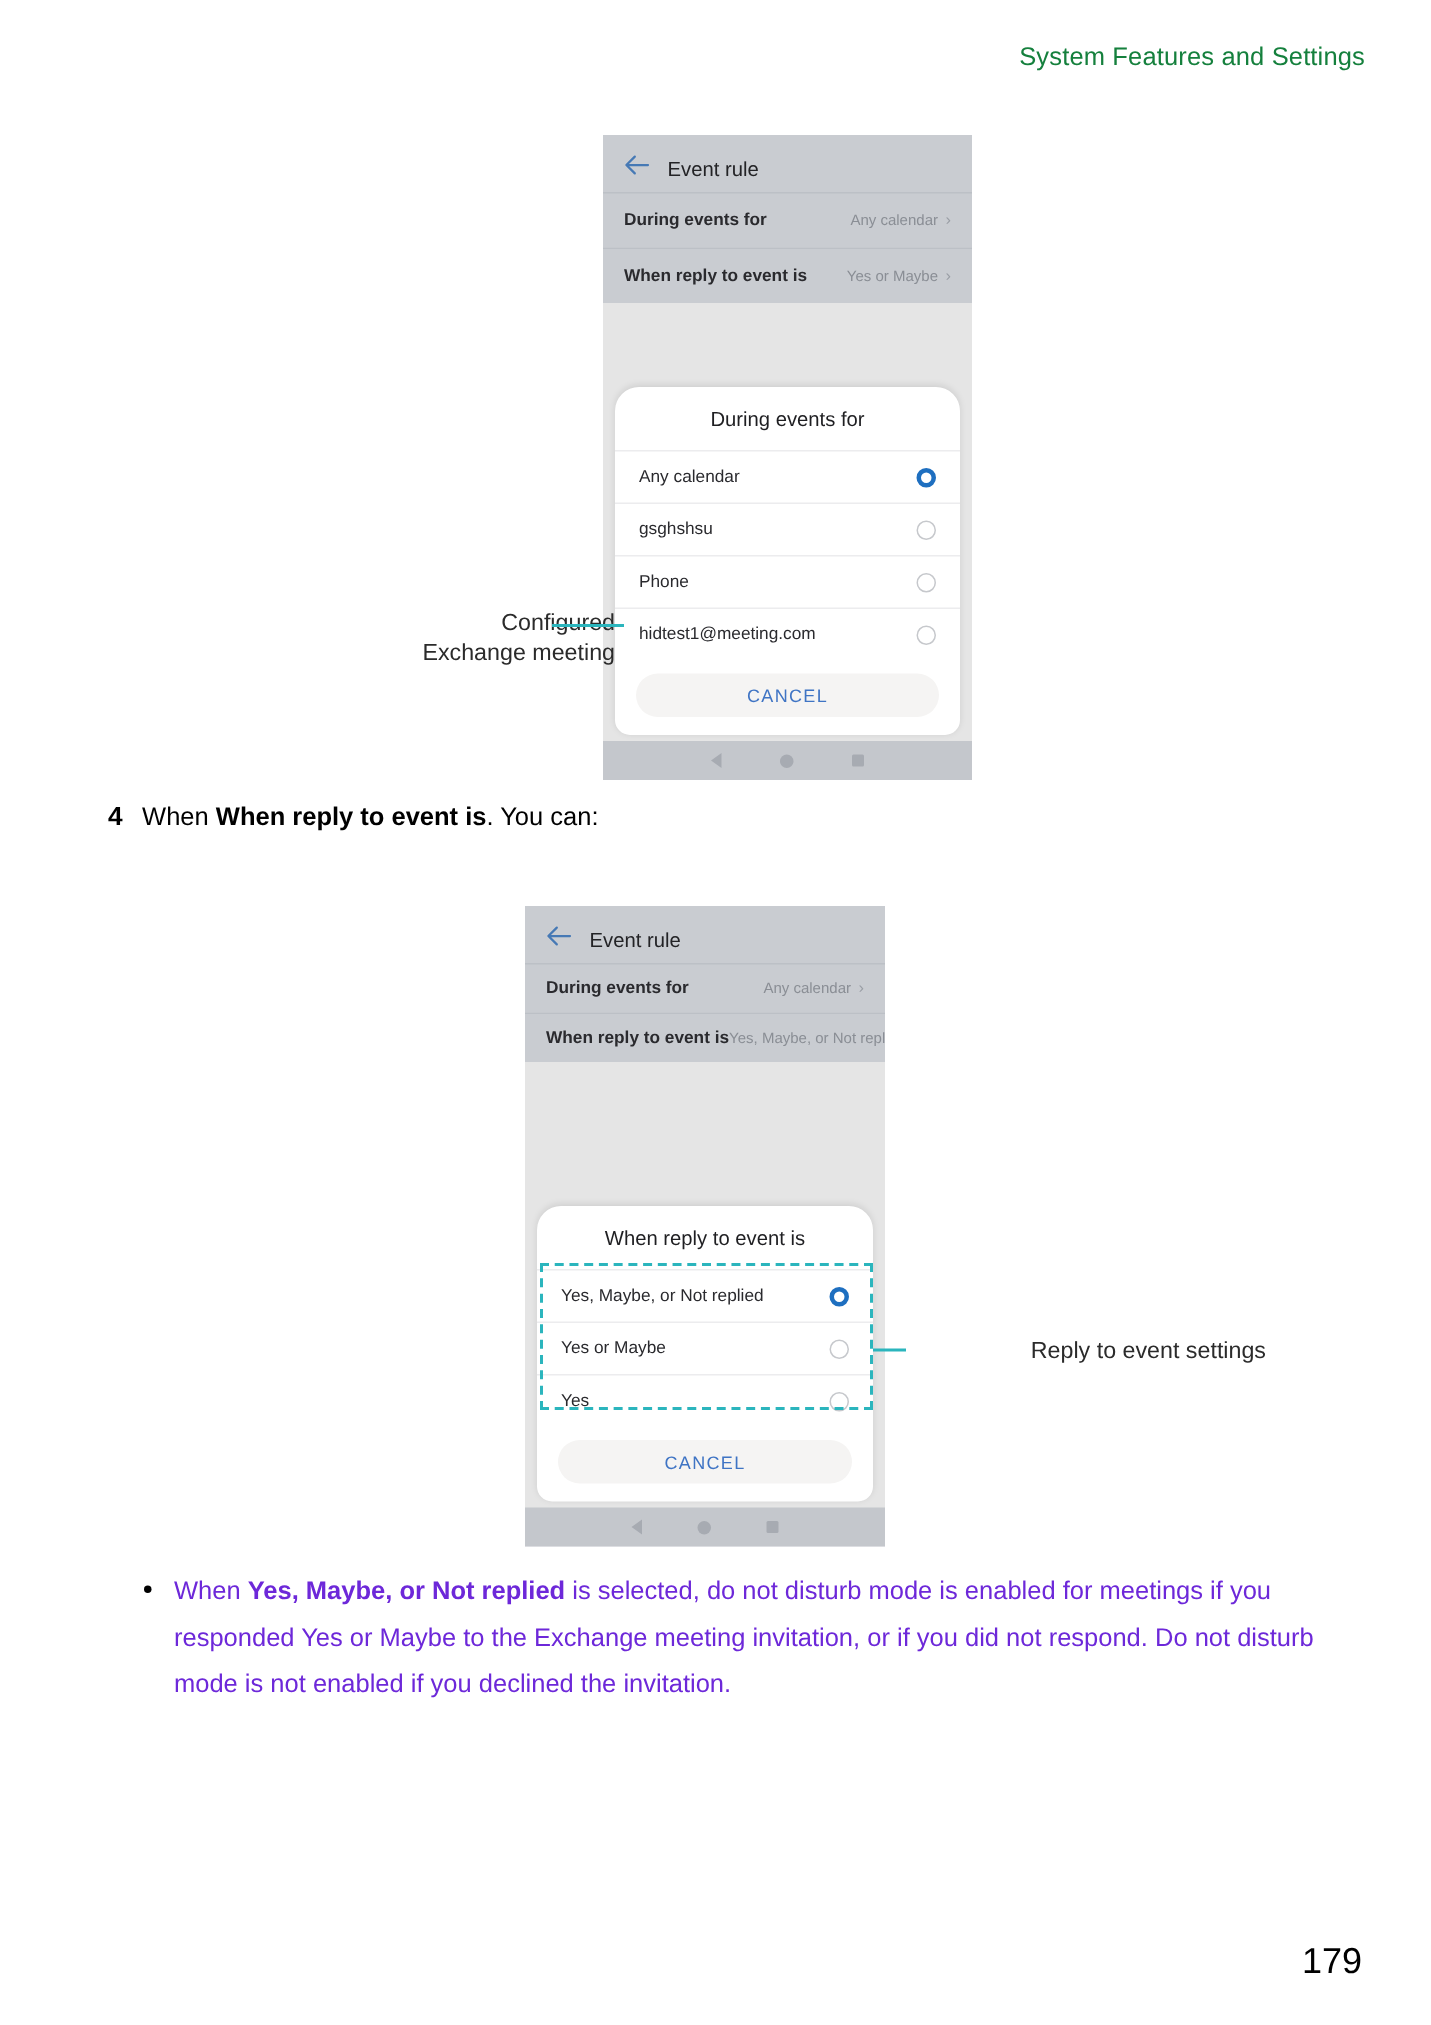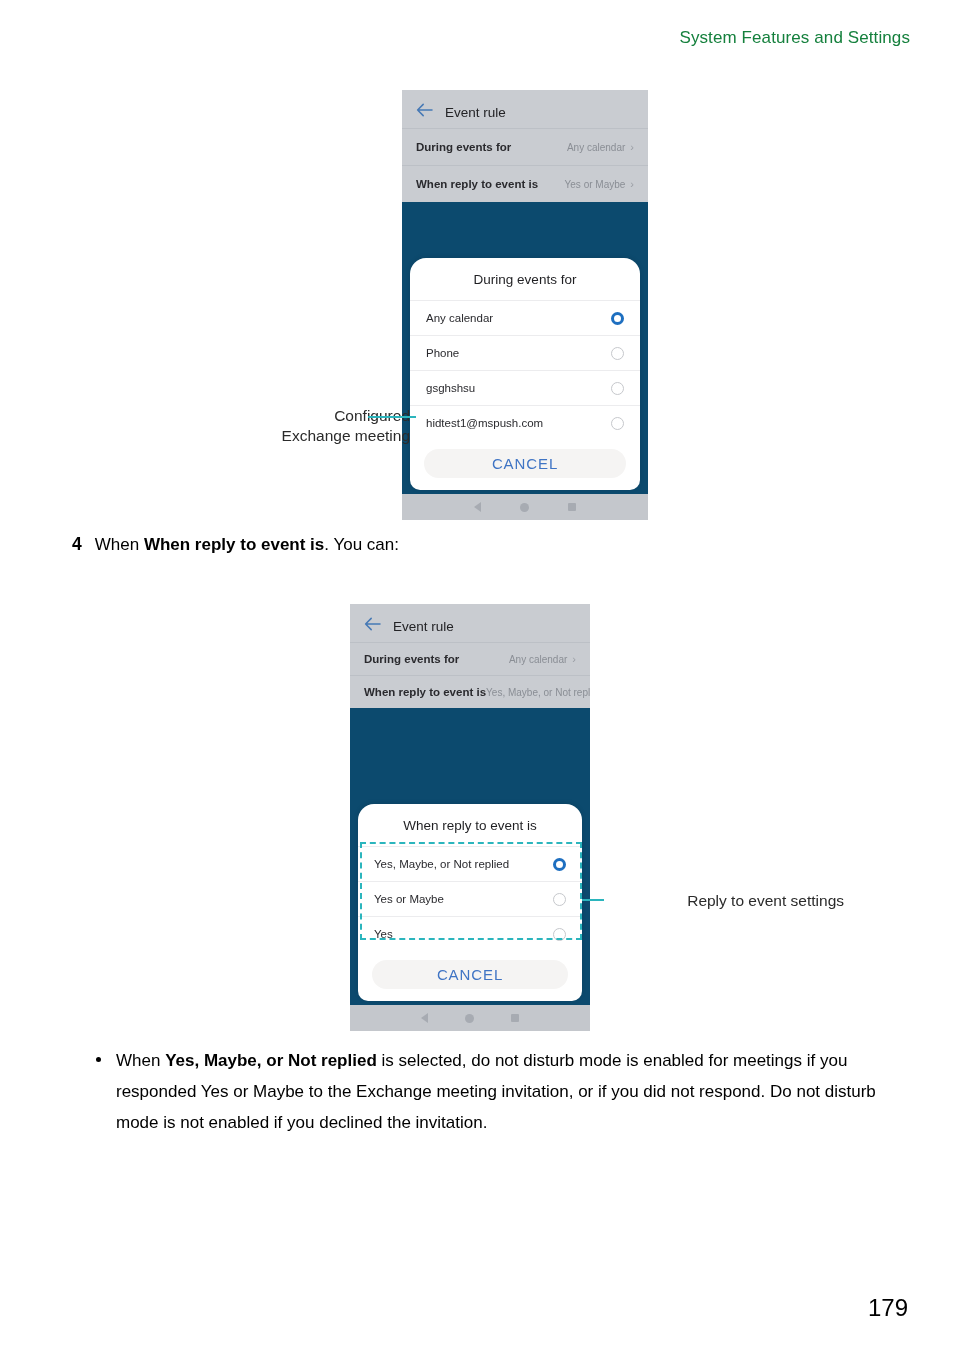--- a/index.html
+++ b/index.html
@@ -36,21 +36,21 @@
   
   .phone {
     position: absolute;
     background: #c9ccd1;
     overflow: hidden;
   }
   .phone-screen {
     position: relative;
     width: 100%;
     height: 100%;
-    background: #0c4a6e;
+    background: #e5e5e5;
   }
 
   .status-strip {
     height: 6px;
     background: #c9ccd1;
   }
 
   .appbar {
     display: flex;
     align-items: center;
@@ -134,21 +134,21 @@
     border: 3.4px solid #1e6fc0;
     background: #ffffff;
   }
 
   .cancel-btn {
     margin: 9px 14px 4px;
     height: 29px;
     border-radius: 16px;
     background: #f5f4f3;
     color: #3f74c4;
-    font-size: 15px;
+    font-size: 12px;
     letter-spacing: 0.9px;
     display: flex;
     align-items: center;
     justify-content: center;
     border: none;
     font-family: "Liberation Sans", sans-serif;
     width: calc(100% - 28px);
   }
 
   .navbar {
@@ -215,21 +215,21 @@
   .step-num { font-weight: bold; font-size: 17.5px; }
   .step-text b { font-weight: bold; }
 
   .bullet-block {
     position: absolute;
     left: 96px;
     top: 1046px;
     width: 806px;
     font-size: 17px;
     line-height: 1.82;
-    color: #000000;
+    color: #6d28d9;
   }
   .bullet-block .dot {
     position: absolute;
     left: 0;
     top: 0.62em;
     width: 5px; height: 5px;
     border-radius: 50%;
     background: #000;
   }
   .bullet-inner { padding-left: 20px; }
@@ -270,29 +270,29 @@
     </div>
 
     <div class="sheet">
       <div class="sheet-title">During events for</div>
       <div class="option-list">
         <div class="option-row">
           <span class="option-label">Any calendar</span>
           <span class="radio checked"></span>
         </div>
         <div class="option-row">
+          <span class="option-label">gsghshsu</span>
+          <span class="radio"></span>
+        </div>
+        <div class="option-row">
           <span class="option-label">Phone</span>
           <span class="radio"></span>
         </div>
         <div class="option-row">
-          <span class="option-label">gsghshsu</span>
-          <span class="radio"></span>
-        </div>
-        <div class="option-row">
-          <span class="option-label">hidtest1@mspush.com</span>
+          <span class="option-label">hidtest1@meeting.com</span>
           <span class="radio"></span>
         </div>
       </div>
       <button class="cancel-btn">CANCEL</button>
     </div>
 
     <div class="navbar">
       <span class="nav-back"></span>
       <span class="nav-home"></span>
       <span class="nav-recent"></span>

